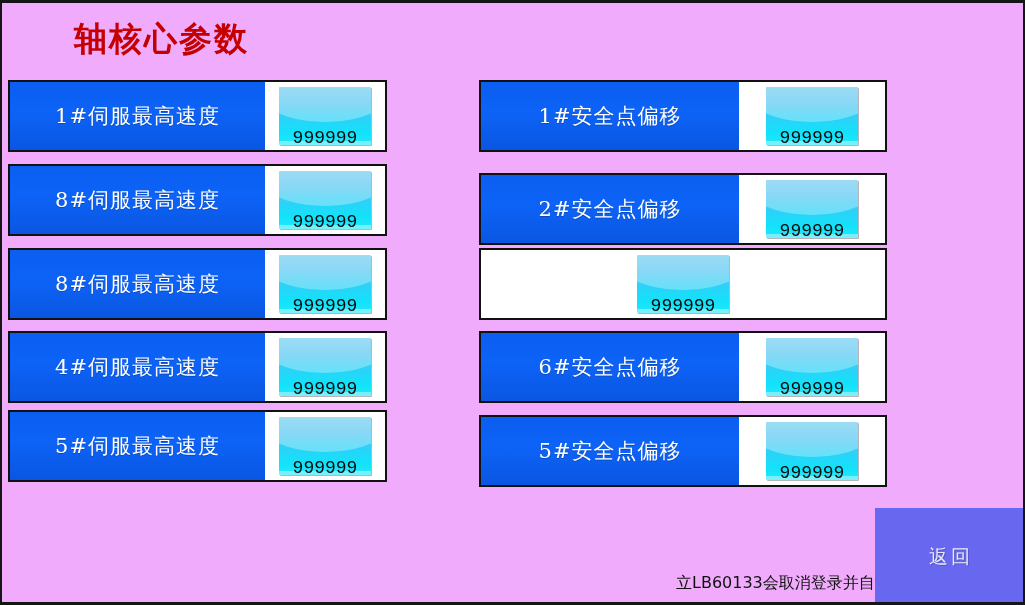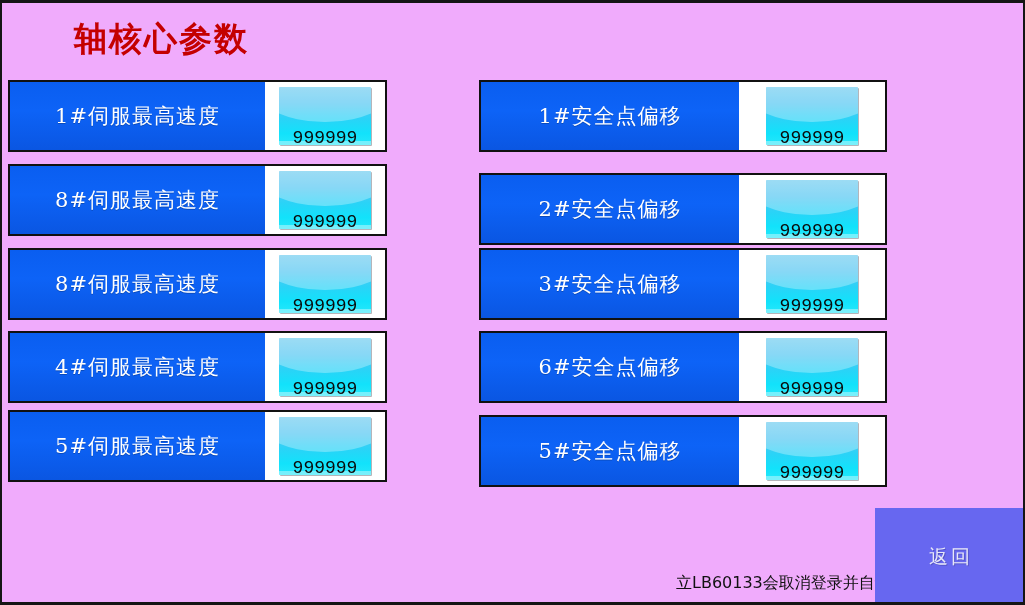--- a/index.html
+++ b/index.html
@@ -238,21 +238,20 @@
   <div class="param-row col-right" style="top:170px">
     <div class="param-label">2#安全点偏移</div>
     <div class="param-value-cell">
       <div class="param-value">
         <span class="param-value-text">999999</span>
       </div>
     </div>
   </div>
 
   <div class="param-row col-right" style="top:245px">
-    <div class="param-label">3#安全点偏移</div>
     <div class="param-value-cell">
       <div class="param-value">
         <span class="param-value-text">999999</span>
       </div>
     </div>
   </div>
 
   <div class="param-row col-right" style="top:328px">
     <div class="param-label">6#安全点偏移</div>
     <div class="param-value-cell">

